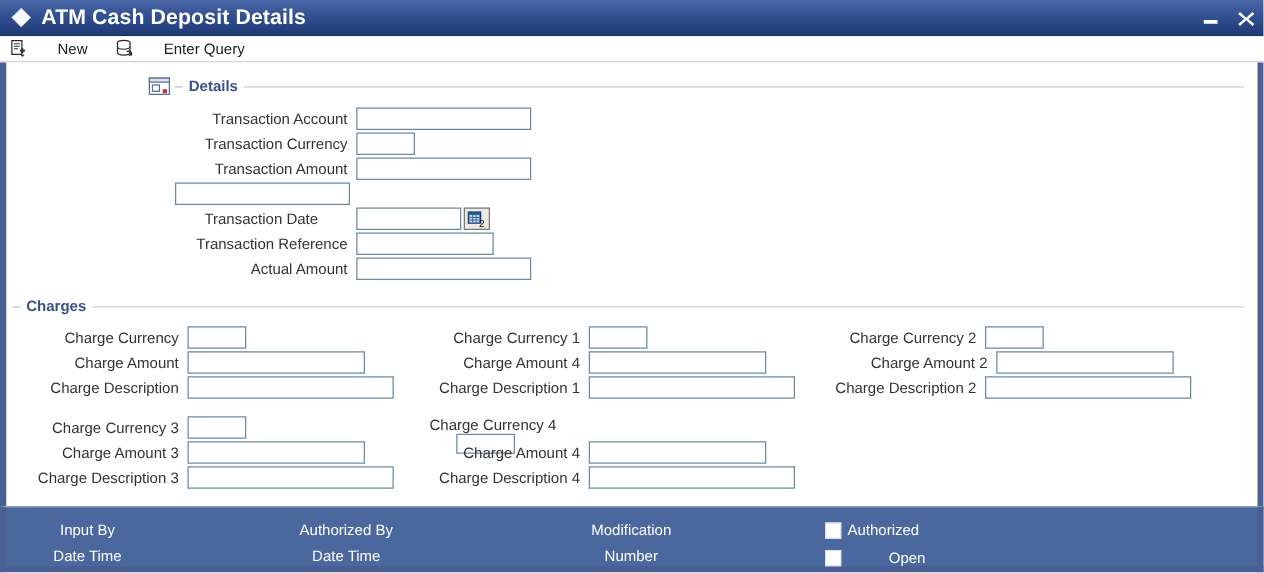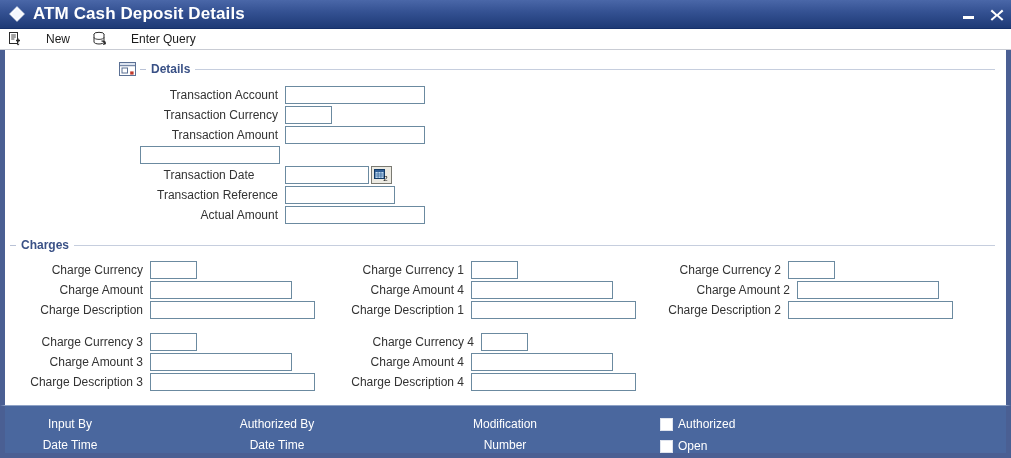--- a/index.html
+++ b/index.html
@@ -379,21 +379,21 @@
     </div>
     <div class="field" style="left:20px; top:303px;">
       <span class="field-label" style="width:125px;">Charge Amount 3</span>
       <input class="field-input" style="width: 142px;" value="">
     </div>
     <div class="field" style="left:20px; top:323px;">
       <span class="field-label" style="width:125px;">Charge Description 3</span>
       <input class="field-input" style="width: 165px;" value="">
     </div>
 
-    <div class="field" style="left:348px; top:283px;">
+    <div class="field" style="left:319px; top:283px;flex-direction:column;">
       <span class="field-label" style="width:128px;">Charge Currency 4</span>
       <input class="field-input" style="width: 47px;" value="">
     </div>
     <div class="field" style="left:338px; top:303px;">
       <span class="field-label" style="width:128px;">Charge Amount 4</span>
       <input class="field-input" style="width: 142px;" value="">
     </div>
     <div class="field" style="left:338px; top:323px;">
       <span class="field-label" style="width:128px;">Charge Description 4</span>
       <input class="field-input" style="width: 165px;" value="">
@@ -416,20 +416,20 @@
     <div class="foot-col" style="left:450px; top:8px; width:100px;">
       <span class="l1">Modification</span>
       <span class="l2">Number</span>
     </div>
 
     <div class="foot-check" style="left:655px; top:11px;">
       <span class="cb"></span>
       <span class="cb-label">Authorized</span>
     </div>
 
-    <div class="foot-check" style="left:655px; top:33px;">
+    <div class="foot-check" style="left:655px; top:33px;gap:33px;">
       <span class="cb"></span>
       <span class="cb-label">Open</span>
     </div>
 
   </div>
 
 </div>
 
 </body></html>

